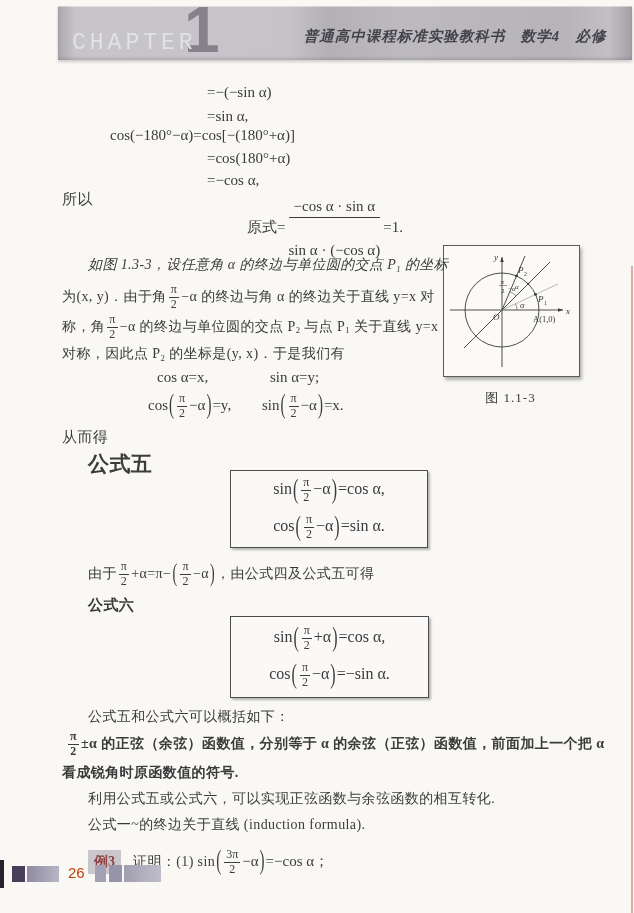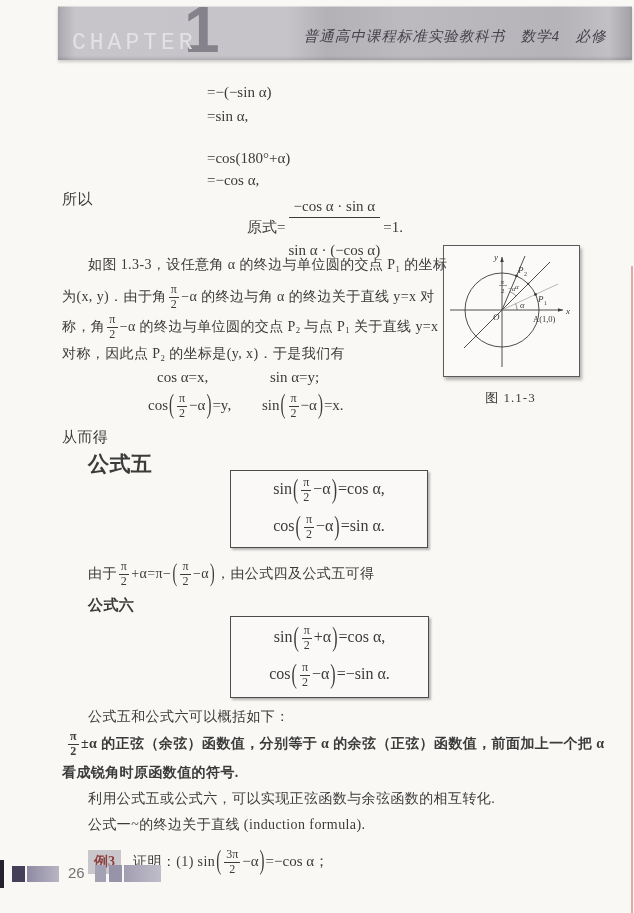--- a/index.html
+++ b/index.html
@@ -7,21 +7,21 @@
         font-family:"Liberation Serif","DejaVu Serif",serif;color:#3b3b3b;}
   
   .banner{position:absolute;left:58px;top:6px;width:574px;height:54px;
     background:linear-gradient(90deg,#aaa7ae 0%,#c7c5c9 3%,#c6c4c8 40%,#b3b0b6 47%,#bcbabf 60%,#b6b3b9 88%,#c2c0c4 96%,#a39fa7 100%);
     box-shadow:0 2px 3px rgba(0,0,0,0.18), inset 0 1px 0 rgba(255,255,255,0.45), inset 0 -2px 3px rgba(0,0,0,0.12);}
   .chapter-num{position:absolute;left:126px;top:-8px;font-family:"Liberation Sans",sans-serif;
     font-size:64px;font-weight:bold;color:#85828b;z-index:1;line-height:1;}
   .chapter-word{position:absolute;left:14px;top:24px;font-family:Liberation Mono, monospace;
     font-size:23px;letter-spacing:4px;color:#e2e1e4;z-index:2;}
   .book-title{position:absolute;left:222px;top:21px;width:350px;text-align:center;z-index:3;
-    font-size:14.5px;font-weight:normal;font-style:italic;color:#45434a;letter-spacing:1px;}
+    font-size:14.5px;font-weight:bold;font-style:italic;color:#45434a;letter-spacing:1px;}
   
   .ln{position:absolute;white-space:nowrap;font-size:15px;}
   .cjk{font-size:14px;letter-spacing:0.4px;}
   .bold{font-weight:bold;}
   sub{font-size:0.62em;vertical-align:-0.3em;}
   
   .f{display:inline-block;text-align:center;vertical-align:middle;font-size:12px;line-height:1.15;margin:0 2px;}
   .f .fn{display:block;border-bottom:1px solid #3b3b3b;padding:0 2px;}
   .f .fd{display:block;}
   .bigfrac{display:inline-block;text-align:center;vertical-align:middle;font-size:15px;line-height:1.3;margin:0 3px;}
@@ -49,20 +49,21 @@
 <div class="page">
 
   <div class="banner">
     <div class="chapter-num">1</div>
     <div class="chapter-word">CHAPTER</div>
     <div class="book-title">普通高中课程标准实验教科书　数学4　必修</div>
   </div>
 
   <div class="ln" style="left:207px;top:84px;">=−(−sin α)</div>
   <div class="ln" style="left:207px;top:108px;">=sin α,</div>
+  <div class="ln" style="left:110px;top:127px;">cos(−180°−α)=cos[−(180°+α)]</div>
   <div class="ln" style="left:207px;top:150px;">=cos(180°+α)</div>
   <div class="ln" style="left:207px;top:172px;">=−cos α,</div>
   <div class="ln cjk" style="left:62px;top:190px;font-size:15px;">所以</div>
 
   <div class="ln" style="left:190px;top:197px;width:270px;text-align:center;">
     <span>原式=</span><span class="bigfrac"><span class="fn">−cos α · sin α</span><span class="fd">sin α · (−cos α)</span></span><span>=1.</span>
   </div>
 
   <div class="figbox">
     <svg width="133" height="128" viewBox="0 0 133 128">
@@ -98,21 +99,21 @@
       <text x="76" y="62" font-size="8.5" font-style="italic" fill="#3a3a3a">α</text>
       <text x="71" y="43" font-size="7" font-style="italic" fill="#3a3a3a">α</text>
       <text x="56.5" y="38" font-size="7" font-style="italic" fill="#3a3a3a">π</text>
       <line x1="55" y1="39.5" x2="63" y2="39.5" stroke="#3a3a3a" stroke-width="0.5"></line>
       <text x="57" y="46.5" font-size="7" fill="#3a3a3a">2</text>
       <text x="63.5" y="44.5" font-size="6.5" font-style="italic" fill="#3a3a3a">−α</text>
     </svg>
   </div>
   <div class="figcap">图 1.1-3</div>
 
-  <div class="ln cjk" style="left:88px;top:256px;">
+  <div class="ln cjk" style="left:88px;top:256px;font-style:italic;">
     <span>如图 1.3-3，设任意角 α 的终边与单位圆的交点 P</span><sub>1</sub><span> 的坐标</span>
   </div>
   <div class="ln cjk" style="left:62px;top:283px;">
     <span>为(x, y)．由于角</span><span class="f"><span class="fn">π</span><span class="fd">2</span></span><span>−α 的终边与角 α 的终边关于直线 y=x 对</span>
   </div>
   <div class="ln cjk" style="left:62px;top:313px;">
     <span>称，角</span><span class="f"><span class="fn">π</span><span class="fd">2</span></span><span>−α 的终边与单位圆的交点 P</span><sub>2</sub><span> 与点 P</span><sub>1</sub><span> 关于直线 y=x</span>
   </div>
   <div class="ln cjk" style="left:62px;top:345px;">
     <span>对称，因此点 P</span><sub>2</sub><span> 的坐标是(y, x)．于是我们有</span>
@@ -162,20 +163,20 @@
   <div class="ln cjk" style="left:88px;top:790px;">利用公式五或公式六，可以实现正弦函数与余弦函数的相互转化.</div>
   <div class="ln cjk" style="left:88px;top:816px;">公式一~的终边关于直线 (induction formula).</div>
 
   <div class="ln" style="left:88px;top:848px;">
     <span class="extag">例3</span><span class="cjk">证明：(1) sin</span><span class="bp">(</span><span class="f"><span class="fn">3π</span><span class="fd">2</span></span><span>−α</span><span class="bp">)</span><span>=−cos α；</span>
   </div>
 
   <div class="blk" style="left:0;top:860px;width:4px;height:28px;background:#25222e;"></div>
   <div class="blk" style="left:12px;top:866px;width:13px;height:16px;background:#463f59;"></div>
   <div class="blk" style="left:27px;top:866px;width:32px;height:16px;background:linear-gradient(90deg,#8f8aa2,#b8b5c4);"></div>
-  <div class="ln" style="left:68px;top:864px;font-size:15px;font-family:'Liberation Sans',sans-serif;color:#737373;">26</div>
+  <div class="ln" style="left:68px;top:864px;font-size:15px;font-family:'Liberation Sans',sans-serif;color:#c2410c;">26</div>
   <div class="blk" style="left:95px;top:865px;width:11px;height:17px;background:#a5a1b4;"></div>
   <div class="blk" style="left:109px;top:865px;width:13px;height:17px;background:#9793a8;"></div>
   <div class="blk" style="left:124px;top:865px;width:37px;height:17px;background:linear-gradient(90deg,#a29eb1,#c0bdca);"></div>
 
   <div class="redline"></div>
 
 </div>
 
 </body></html>

